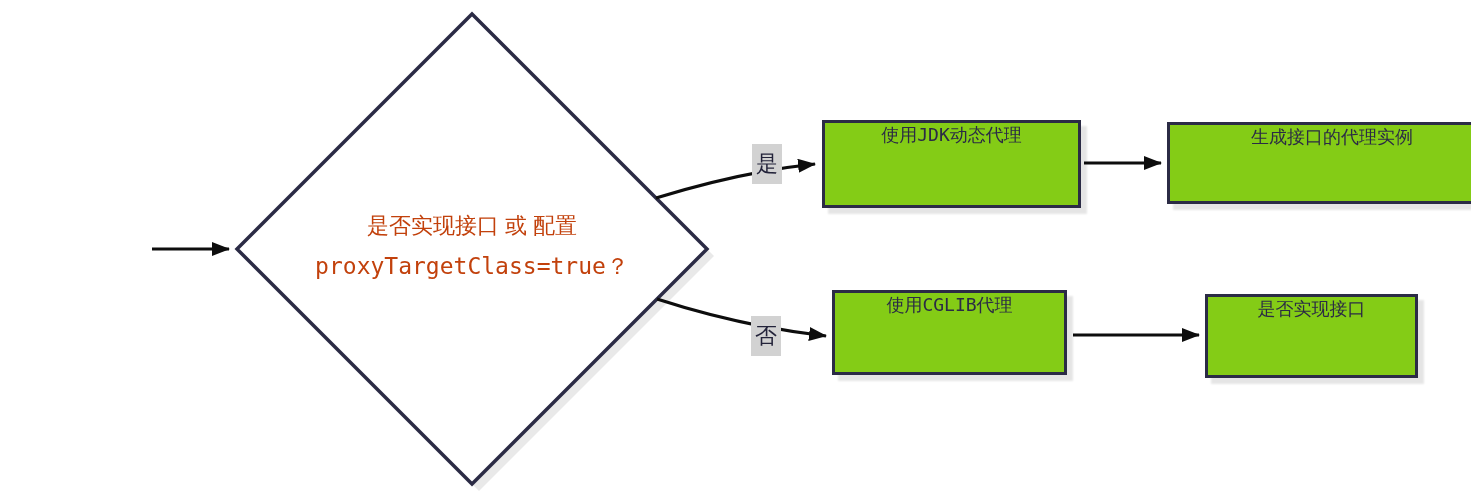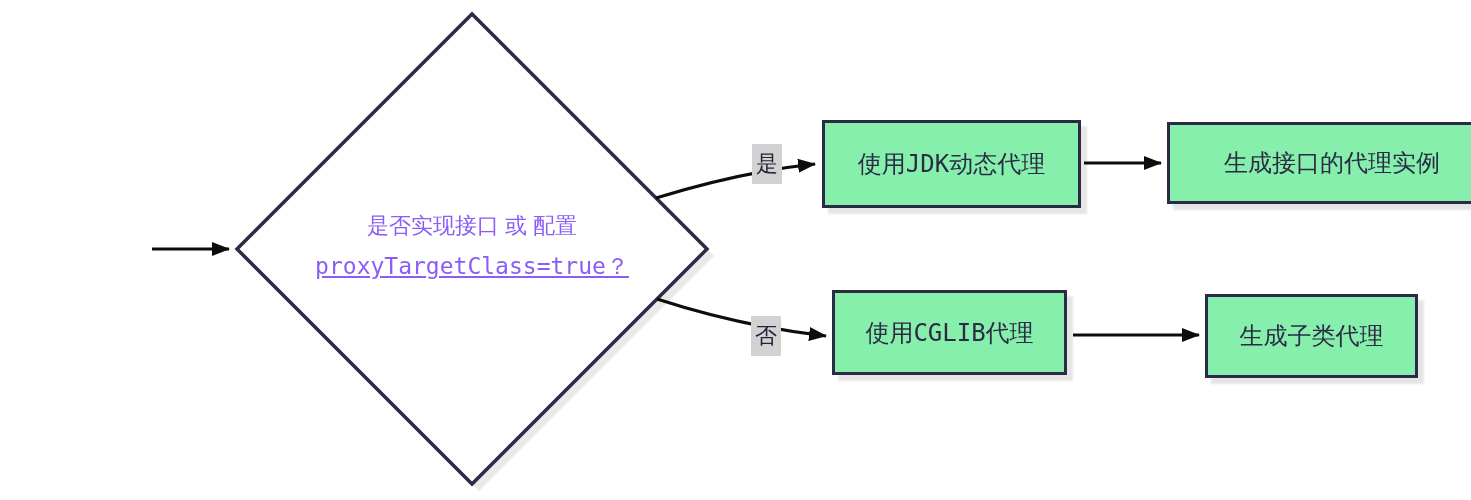--- a/index.html
+++ b/index.html
@@ -18,52 +18,50 @@
   }
   .edges-svg {
     position: absolute;
     left: 0; top: 0;
     width: 1471px; height: 500px;
     z-index: 1;
   }
   .node {
     position: absolute;
     box-sizing: border-box;
-    background: #86efac;
+    background: #84cc16;
     border: 3px solid #2b2b45;
     box-shadow: 6px 6px 2px rgba(0,0,0,0.10);
     display: flex;
-    align-items: center;
     justify-content: center;
     text-align: center;
-    font-size: 24px;
+    font-size: 18px;
     color: #2b2b45;
     z-index: 2;
     font-family: "DejaVu Sans Mono", "Liberation Mono", monospace;
   }
   .node-target      { left: 13px;   top: 208px; width: 137px; height: 80px; }
   .node-jdk         { left: 822px;  top: 120px; width: 259px; height: 88px; }
   .node-interface   { left: 1167px; top: 122px; width: 330px; height: 82px; }
   .node-cglib       { left: 832px;  top: 290px; width: 235px; height: 85px; }
   .node-subclass    { left: 1205px; top: 294px; width: 213px; height: 84px; }
 
   .decision-text {
     position: absolute;
     left: 272px; top: 206px;
     width: 400px;
     text-align: center;
     font-size: 22px;
     line-height: 40px;
-    color: #8b5cf6;
+    color: #c2410c;
     z-index: 2;
   }
   .decision-line2 {
     font-family: "DejaVu Sans Mono", "Liberation Mono", monospace;
     font-size: 23px;
-    text-decoration: underline;
   }
   .edge-label {
     position: absolute;
     transform: translate(-50%, -50%);
     background: #d2d2d2;
     color: #23233a;
     font-size: 22px;
     line-height: 1.0;
     padding: 9px 4px;
     z-index: 3;
@@ -105,21 +103,21 @@
 
   <div class="node node-interface">
     <span>生成接口的代理实例</span>
   </div>
 
   <div class="node node-cglib">
     <span>使用CGLIB代理</span>
   </div>
 
   <div class="node node-subclass">
-    <span>生成子类代理</span>
+    <span>是否实现接口</span>
   </div>
 
   <div class="decision-text">
     <div class="decision-line1">是否实现接口 或 配置</div>
     <div class="decision-line2">proxyTargetClass=true？</div>
   </div>
 
   <div class="edge-label edge-label-yes">是</div>
   <div class="edge-label edge-label-no">否</div>
 

